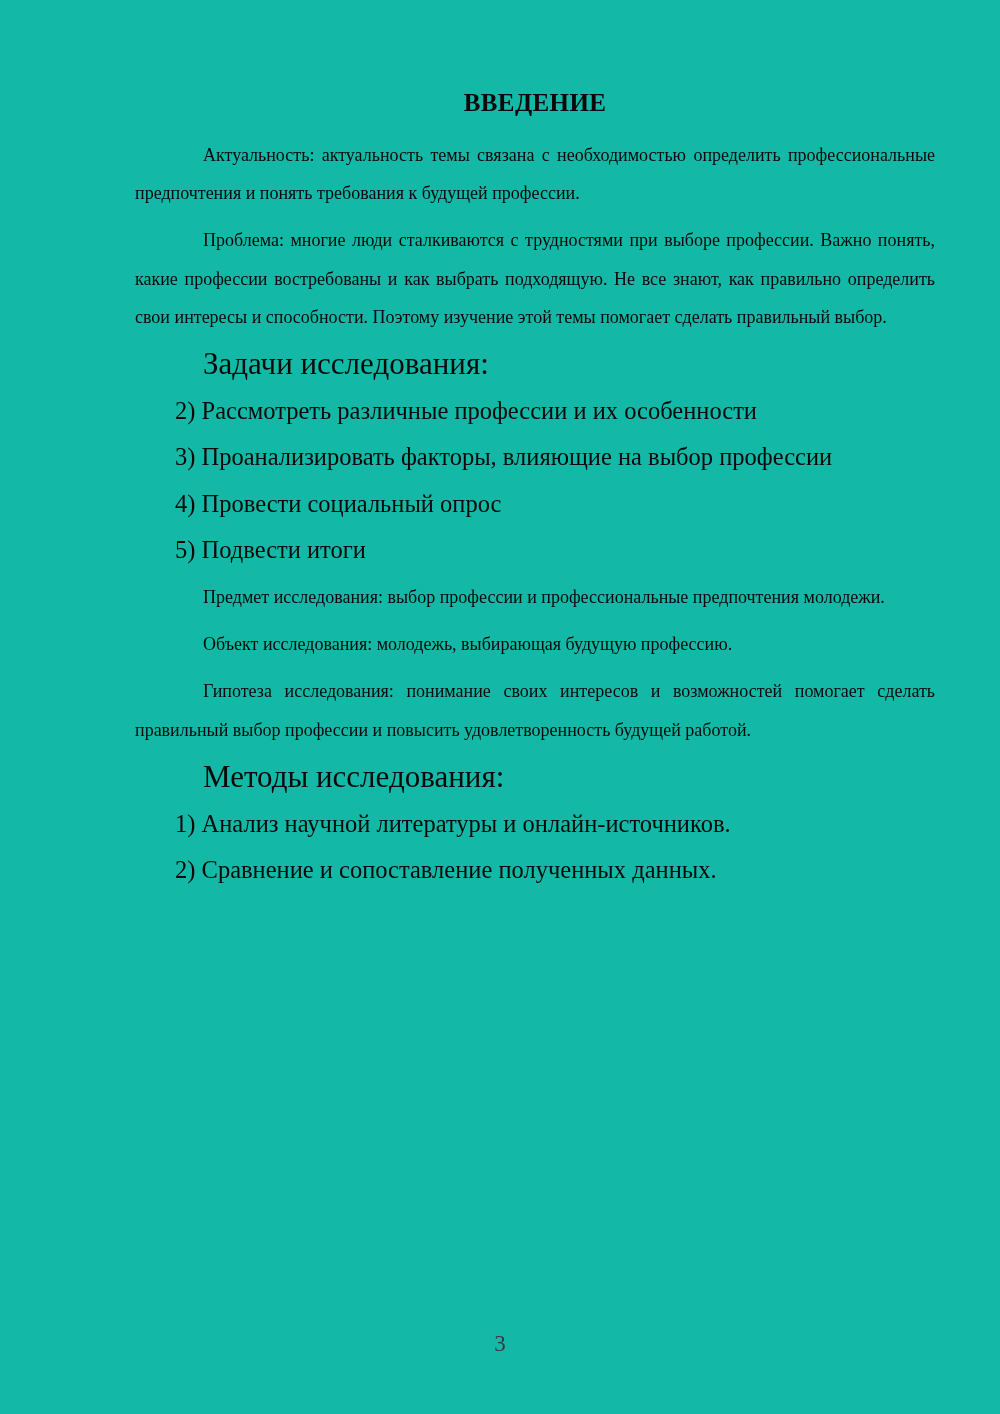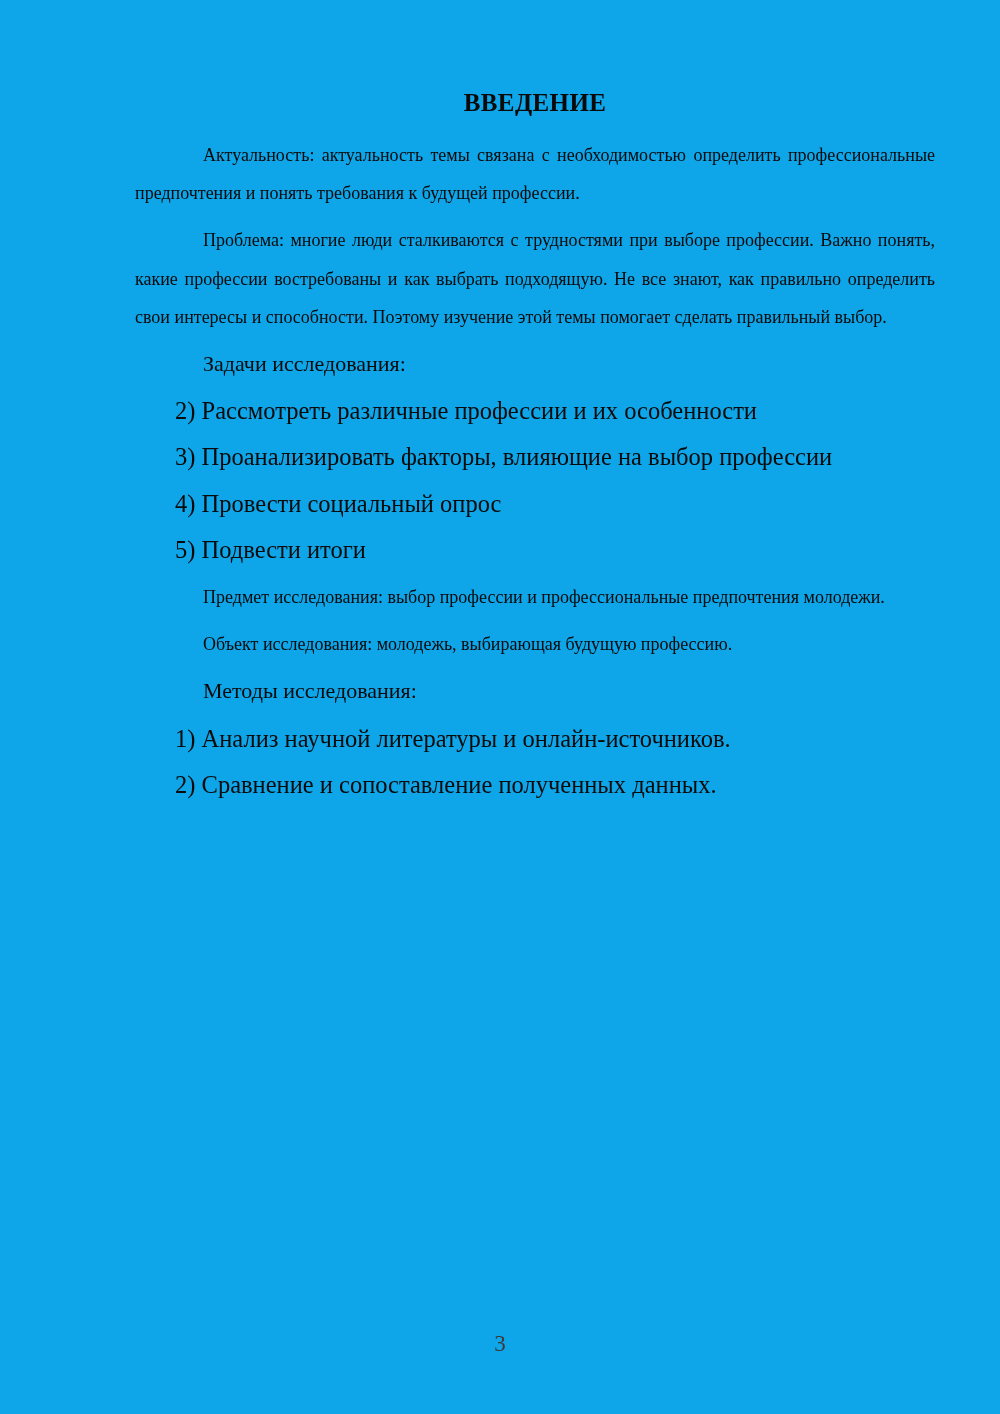--- a/index.html
+++ b/index.html
@@ -14,21 +14,21 @@
     font-family: "Liberation Serif", "DejaVu Serif", serif;
     color: #0a0a0a;
     overflow: hidden;
   }
   .page {
     position: absolute;
     left: 0;
     top: 0;
     width: 1000px;
     height: 1414px;
-    background: #0ea5e9;
+    background: #14b8a6;
   }
   .content {
     position: absolute;
     left: 135px;
     top: 88px;
     width: 800px;
   }
   .doc-title {
     font-size: 25px;
     font-weight: bold;
@@ -40,21 +40,21 @@
   .para {
     font-size: 18px;
     line-height: 38.2px;
     text-align: justify;
     text-justify: inter-word;
     text-indent: 68px;
     margin: 0 0 9px 0;
     hyphens: none;
   }
   .subhead {
-    font-size: 22px;
+    font-size: 31px;
     line-height: 38.2px;
     text-indent: 68px;
     text-align: left;
     margin: 0 0 9px 0;
   }
   .list {
     list-style: none;
     margin: 0 0 9px 0;
     padding: 0;
   }
@@ -97,20 +97,21 @@
       <li class="list-item">2) Рассмотреть различные профессии и их особенности</li>
       <li class="list-item">3) Проанализировать факторы, влияющие на выбор профессии</li>
       <li class="list-item">4) Провести социальный опрос</li>
       <li class="list-item">5) Подвести итоги</li>
     </ul>
 
     <p class="para">Предмет исследования: выбор профессии и профессиональные предпочтения молодежи.</p>
 
     <p class="para">Объект исследования: молодежь, выбирающая будущую профессию.</p>
 
+    <p class="para">Гипотеза исследования: понимание своих интересов и возможностей помогает сделать правильный выбор профессии и повысить удовлетворенность будущей работой.</p>
 
     <p class="subhead">Методы исследования:</p>
 
     <ul class="list">
       <li class="list-item">1) Анализ научной литературы и онлайн-источников.</li>
       <li class="list-item">2) Сравнение и сопоставление полученных данных.</li>
     </ul>
 
   </div>
 

